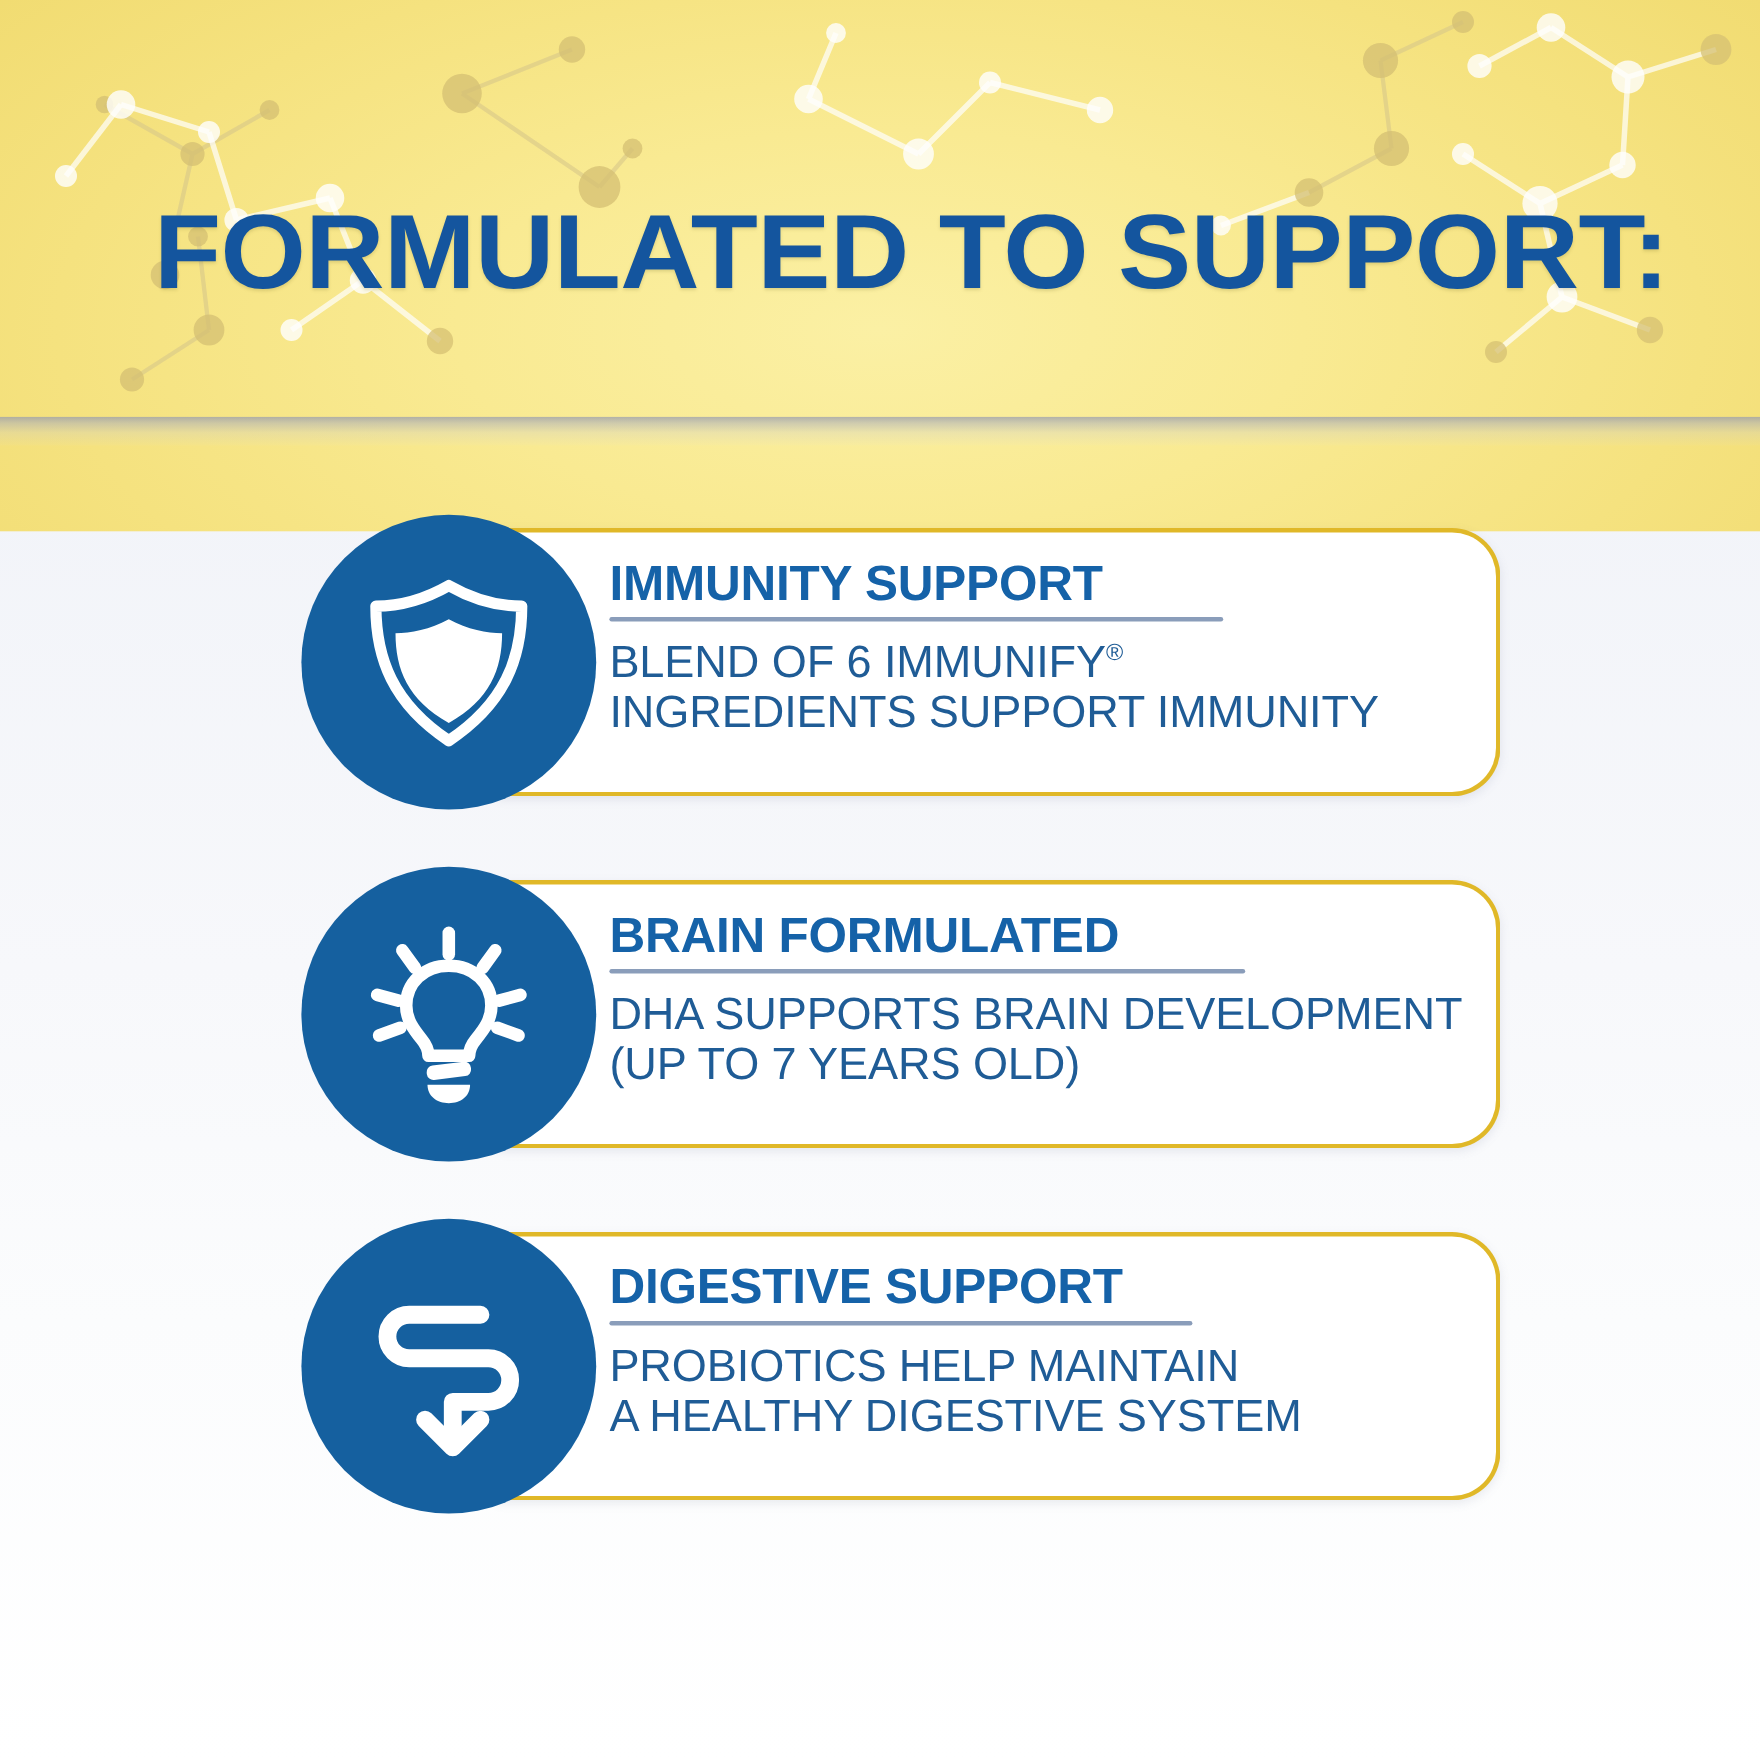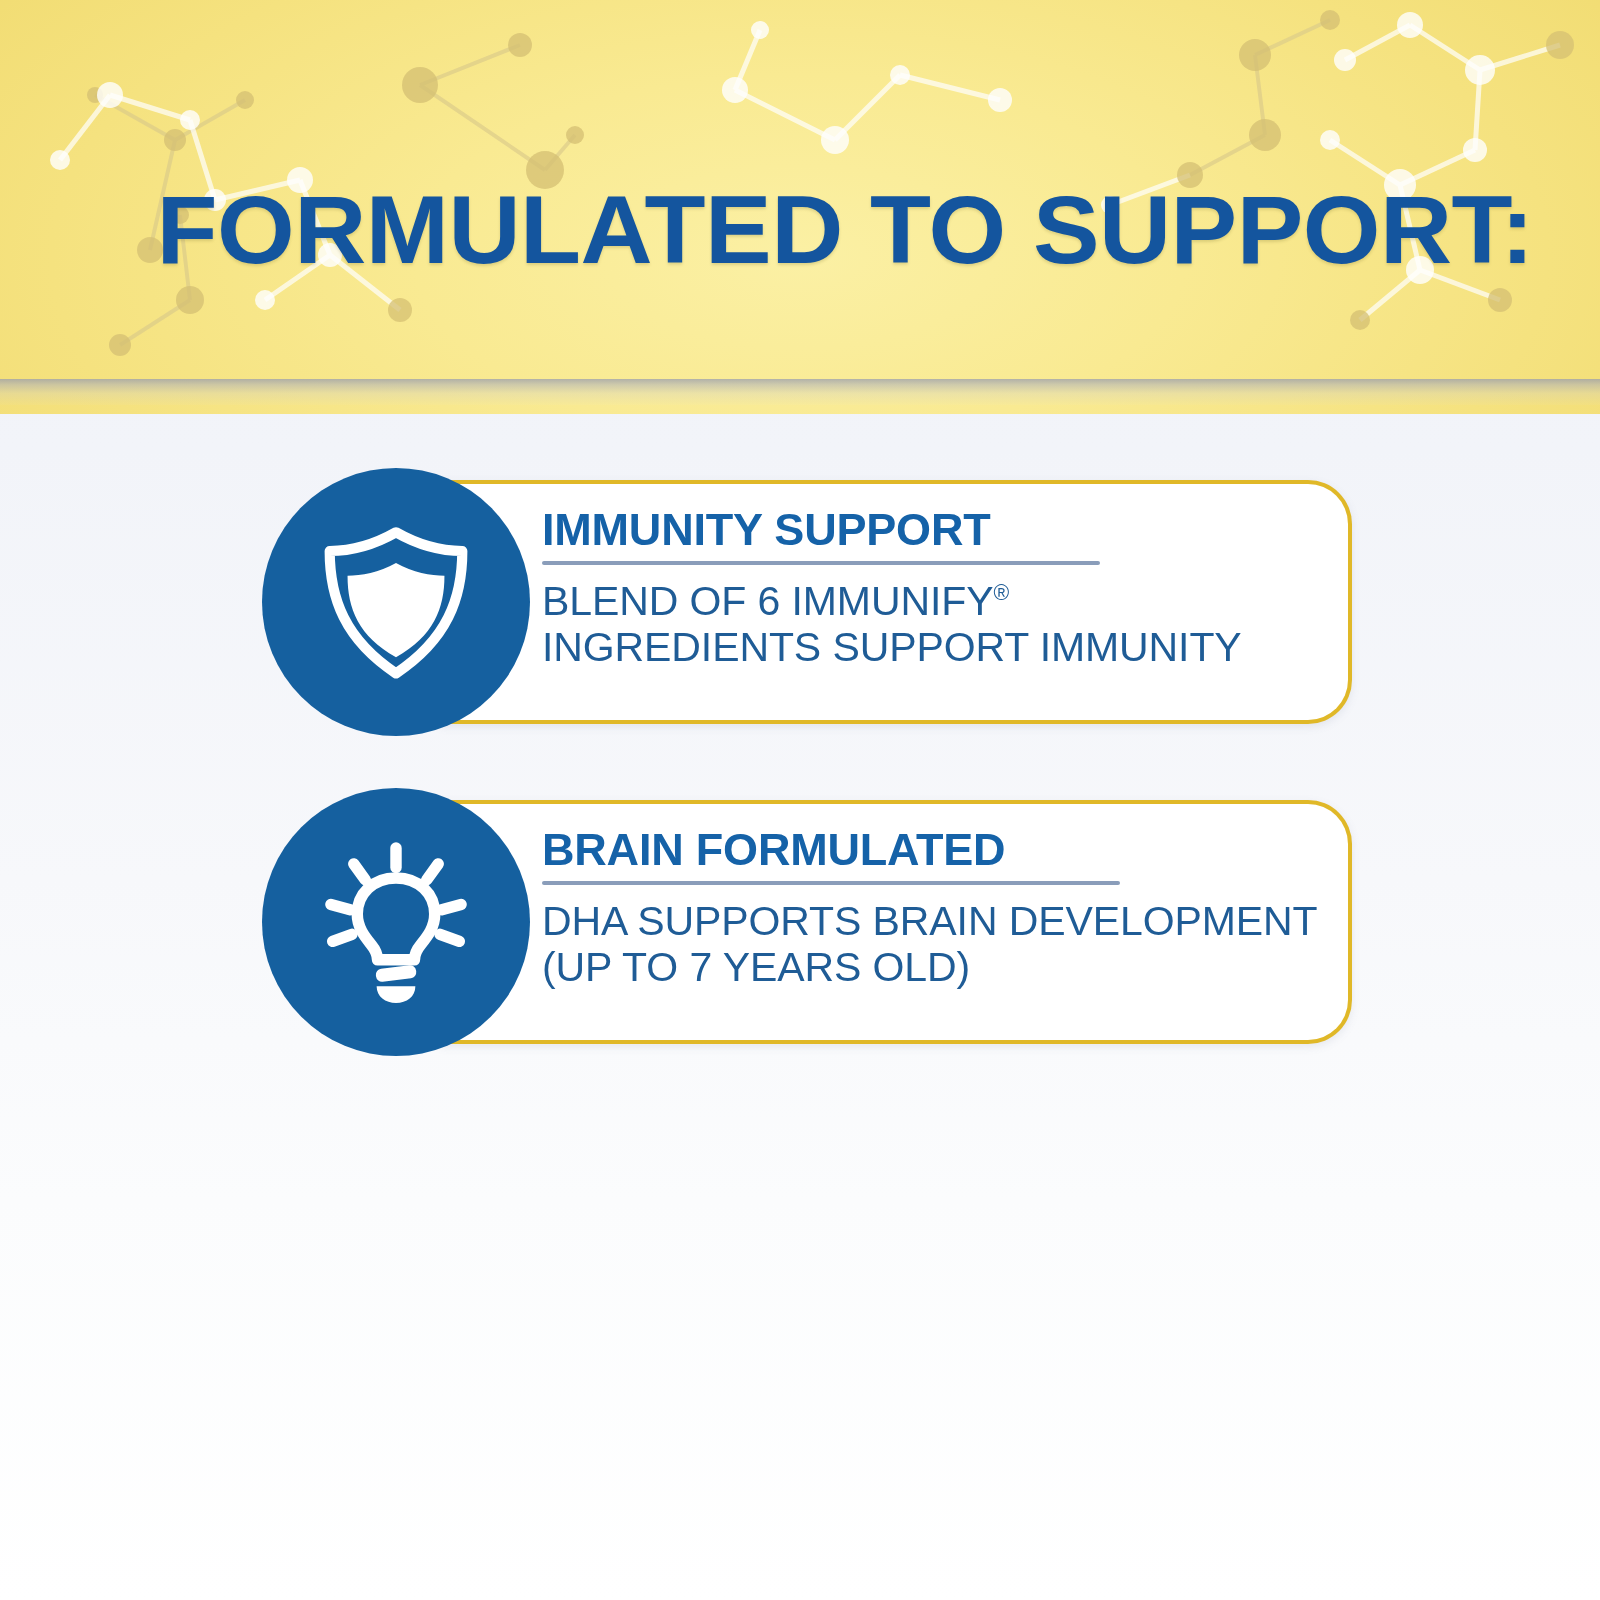--- a/index.html
+++ b/index.html
@@ -21,25 +21,24 @@
     background: linear-gradient(180deg, #eef1f7 0%, #f2f4f9 28%, #f7f8fb 55%, #fbfcfd 75%, #ffffff 100%);
     overflow: hidden;
   }
 
   
   #banner {
     position: absolute;
     left: 0;
     top: 0;
     width: 1600px;
-    height: 414px;
+    height: 483px;
     background:
       radial-gradient(ellipse 1100px 520px at 50% 62%, #fbf0a4 0%, #f9ea92 35%, #f5e27f 68%, #f0da6e 100%);
     overflow: hidden;
-    text-align: right;
   }
   #banner-molecules {
     position: absolute;
     inset: 0;
     width: 1600px;
     height: 379px;
   }
   #banner-shadow {
     position: absolute;
     left: 0;
@@ -61,21 +60,21 @@
     color: #14559E;
     transform: scaleX(1.04);
     transform-origin: left center;
     white-space: nowrap;
     text-shadow: 0 2px 3px rgba(120,110,40,0.22);
   }
 
   
   #cards {
     position: absolute;
-    left: 0;
+    left: 12px;
     top: 405px;
     width: 1356px;
     height: 1195px;
   }
 
   .card-row {
     position: absolute;
     left: 262px;
     width: 1090px;
     height: 268px;
@@ -317,15 +316,32 @@
         </svg>
       </div>
       <div class="card-text">
         <div class="card-title">BRAIN FORMULATED</div>
         <div class="card-rule r1"></div>
         <div class="card-desc"><span>DHA SUPPORTS BRAIN DEVELOPMENT</span><sup></sup>
 <span>(UP TO 7 YEARS OLD)</span></div>
       </div>
     </div>
 
+    <div class="card-row row-2">
+      <div class="card-panel">
+        <div class="card-panel-fill"></div>
+      </div>
+      <div class="card-icon">
+        <svg width="180" height="180" viewBox="0 0 100 100">
+          <path d="M66 24 L30 24 A11 11 0 0 0 30 46 L70 46 A11 11 0 0 1 70 68 L52 68 L52 84" fill="none" stroke="#ffffff" stroke-width="9" stroke-linecap="round" stroke-linejoin="round"></path>
+          <path d="M38 77 L52 91 L66 77" fill="none" stroke="#ffffff" stroke-width="9" stroke-linecap="round" stroke-linejoin="round"></path>
+        </svg>
+      </div>
+      <div class="card-text">
+        <div class="card-title">DIGESTIVE SUPPORT</div>
+        <div class="card-rule r2"></div>
+        <div class="card-desc"><span>PROBIOTICS HELP MAINTAIN</span><sup></sup>
+<span>A HEALTHY DIGESTIVE SYSTEM</span></div>
+      </div>
+    </div>
 
   </div>
 </div>
 
 </body></html>

